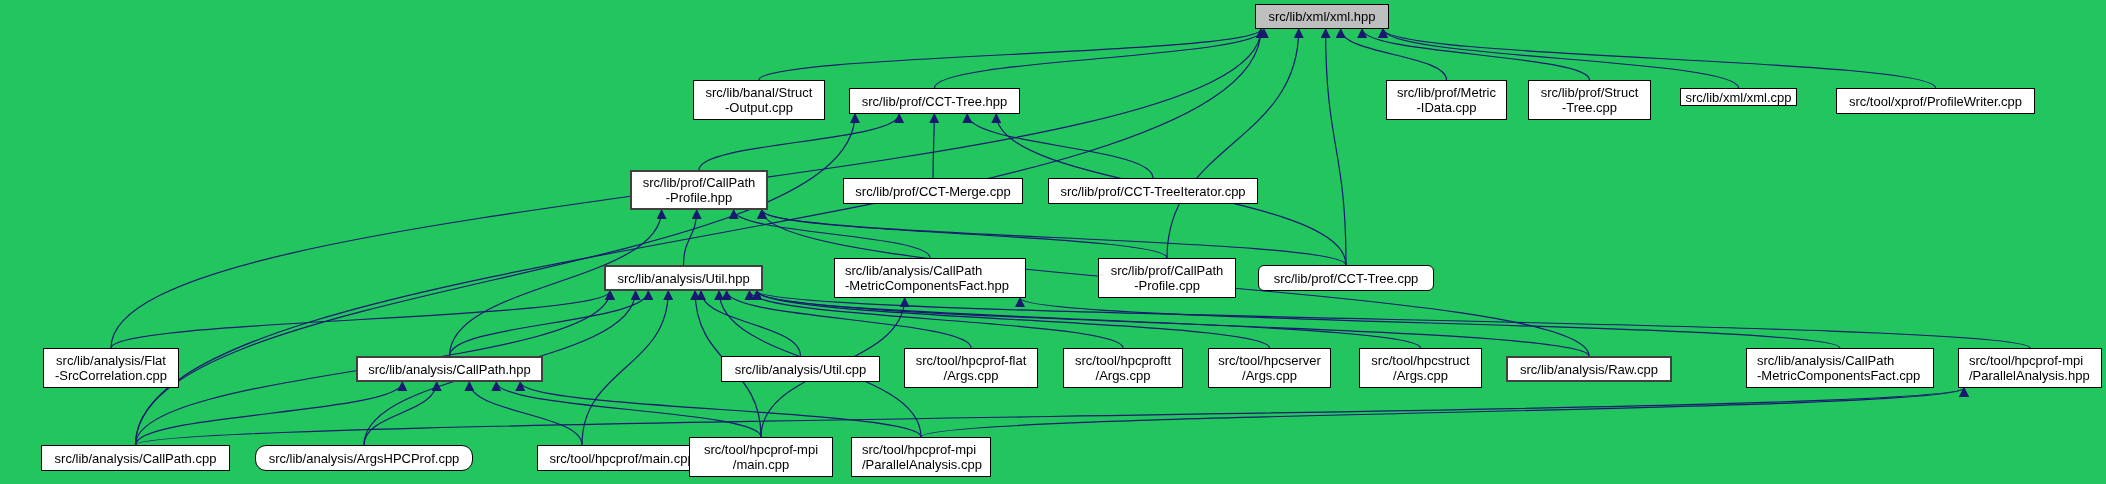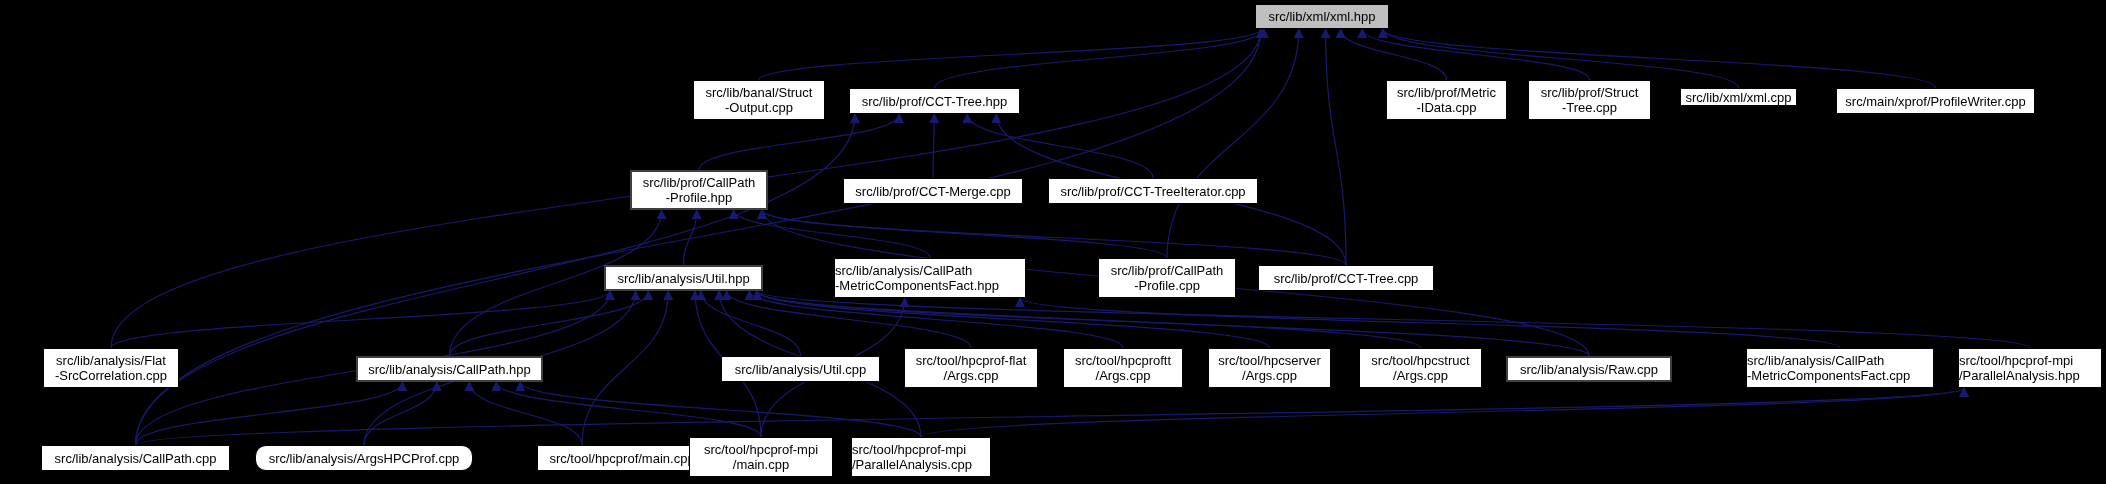--- a/index.html
+++ b/index.html
@@ -1,26 +1,26 @@
 <!DOCTYPE html>
 <html><head>
 <meta charset="utf-8">
 <style>
   html, body { margin:0; padding:0; background:#ffffff; }
-  #canvas { position:relative; width:2106px; height:484px; overflow:hidden; background:#000000; }
+  #canvas { position:relative; width:2106px; height:484px; overflow:hidden; background:#22c55e; }
   #edges { position:absolute; left:0; top:0; width:2106px; height:484px; }
   .node {
     position:absolute; box-sizing:border-box; border:1px solid #000; background:#fff;
     font-family:"Liberation Sans", sans-serif; font-size:13px; color:#000;
     display:flex; align-items:center; justify-content:center; text-align:center;
     line-height:15px; white-space:pre; cursor:pointer;
   }
   .node.root { background:#bfbfbf; border-color:#000; cursor:default; }
   .node.thick { border-width:2px; border-color:#404040; }
-  .node.left { justify-content:flex-start; text-align:left; padding-left:0; }
+  .node.left { justify-content:flex-start; text-align:left; padding-left:10px; }
 </style>
 </head>
 <body>
 
 <div id="canvas">
   <svg id="edges" xmlns="http://www.w3.org/2000/svg">
     <defs>
       <marker id="arrow" viewBox="0 0 10 10" refX="9" refY="5" markerWidth="10" markerHeight="10" markerUnits="userSpaceOnUse" orient="auto">
         <path d="M0,0 L10,5 L0,10 z" fill="#191970"></path>
       </marker>
@@ -76,33 +76,33 @@
   <div class="node root" style="left:1255px;top:4px;width:134px;height:25px;">src/lib/xml/xml.hpp</div>
 
   <div class="node" style="left:693px;top:80px;width:132px;height:40px;">src/lib/banal/Struct
 -Output.cpp</div>
   <div class="node" style="left:849px;top:88px;width:171px;height:26px;">src/lib/prof/CCT-Tree.hpp</div>
   <div class="node" style="left:1386px;top:80px;width:121px;height:40px;">src/lib/prof/Metric
 -IData.cpp</div>
   <div class="node" style="left:1528px;top:80px;width:123px;height:40px;">src/lib/prof/Struct
 -Tree.cpp</div>
   <div class="node" style="left:1680px;top:88px;width:117px;height:18px;">src/lib/xml/xml.cpp</div>
-  <div class="node" style="left:1836px;top:88px;width:199px;height:26px;">src/main/xprof/ProfileWriter.cpp</div>
+  <div class="node" style="left:1836px;top:88px;width:199px;height:26px;">src/tool/xprof/ProfileWriter.cpp</div>
 
   <div class="node thick" style="left:630px;top:170px;width:138px;height:40px;">src/lib/prof/CallPath
 -Profile.hpp</div>
   <div class="node" style="left:843px;top:178px;width:180px;height:26px;">src/lib/prof/CCT-Merge.cpp</div>
   <div class="node" style="left:1048px;top:178px;width:210px;height:26px;">src/lib/prof/CCT-TreeIterator.cpp</div>
 
   <div class="node thick" style="left:604px;top:265px;width:159px;height:26px;">src/lib/analysis/Util.hpp</div>
   <div class="node left" style="left:834px;top:258px;width:192px;height:40px;">src/lib/analysis/CallPath
 -MetricComponentsFact.hpp</div>
   <div class="node" style="left:1098px;top:258px;width:138px;height:40px;">src/lib/prof/CallPath
 -Profile.cpp</div>
-  <div class="node" style="left:1258px;top:265px;width:176px;height:26px;">src/lib/prof/CCT-Tree.cpp</div>
+  <div class="node" style="left:1258px;top:265px;width:176px;height:26px;border-radius:6px;">src/lib/prof/CCT-Tree.cpp</div>
 
   <div class="node" style="left:43px;top:348px;width:136px;height:40px;">src/lib/analysis/Flat
 -SrcCorrelation.cpp</div>
   <div class="node thick" style="left:356px;top:356px;width:187px;height:26px;">src/lib/analysis/CallPath.hpp</div>
   <div class="node" style="left:721px;top:356px;width:159px;height:26px;">src/lib/analysis/Util.cpp</div>
   <div class="node" style="left:904px;top:348px;width:134px;height:40px;">src/tool/hpcprof-flat
 /Args.cpp</div>
   <div class="node" style="left:1063px;top:348px;width:120px;height:40px;">src/tool/hpcproftt
 /Args.cpp</div>
   <div class="node" style="left:1208px;top:348px;width:123px;height:40px;">src/tool/hpcserver

